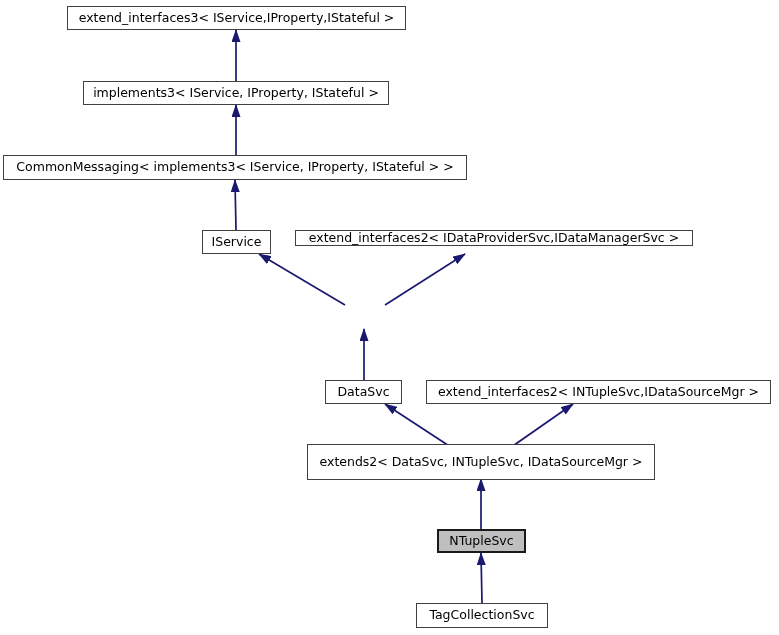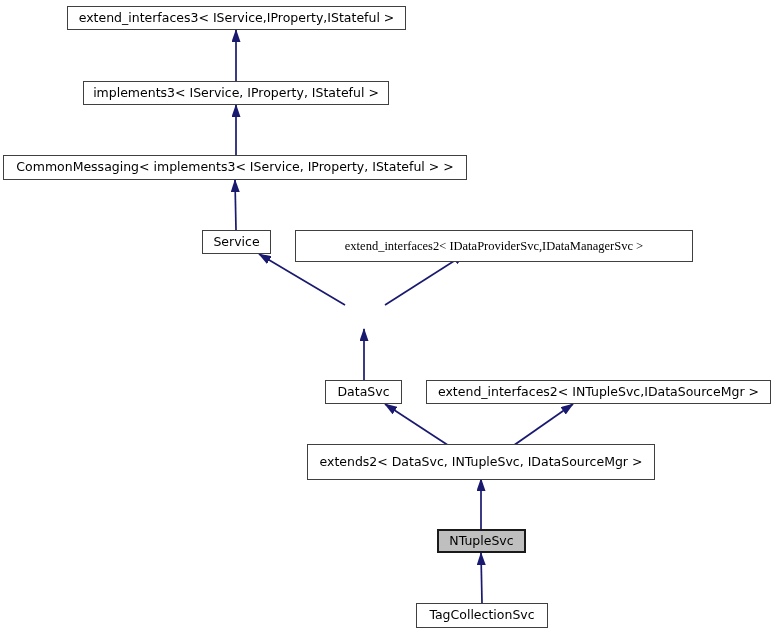--- a/index.html
+++ b/index.html
@@ -44,21 +44,21 @@
     <line class="edge" x1="364" y1="380" x2="364" y2="329" marker-end="url(#arrow)"></line>
     <line class="edge" x1="463" y1="455" x2="385" y2="404" marker-end="url(#arrow)"></line>
     <line class="edge" x1="500" y1="455" x2="573" y2="404" marker-end="url(#arrow)"></line>
     <line class="edge" x1="481" y1="529" x2="481" y2="479" marker-end="url(#arrow)"></line>
     <line class="edge" x1="482" y1="603" x2="481" y2="553" marker-end="url(#arrow)"></line>
   </svg>
 
   <div class="node" style="left:67px;  top:6px;   width:339px; height:24px;">extend_interfaces3&lt; IService,IProperty,IStateful &gt;</div>
   <div class="node" style="left:83px;  top:81px;  width:306px; height:24px;">implements3&lt; IService, IProperty, IStateful &gt;</div>
   <div class="node" style="left:3px;   top:155px; width:464px; height:25px;">CommonMessaging&lt; implements3&lt; IService, IProperty, IStateful &gt; &gt;</div>
-  <div class="node" style="left:202px; top:230px; width:69px;  height:24px;">Service</div>
-  <div class="node" style="left:295px; top:230px; width:398px; height:32px;font-family:Liberation Serif, serif;">extend_interfaces2&lt; IDataProviderSvc,IDataManagerSvc &gt;</div>
+  <div class="node" style="left:202px; top:230px; width:69px;  height:24px;">IService</div>
+  <div class="node" style="left:295px; top:230px; width:398px; height:16px;">extend_interfaces2&lt; IDataProviderSvc,IDataManagerSvc &gt;</div>
   <div class="node" style="left:325px; top:380px; width:77px;  height:24px;">DataSvc</div>
   <div class="node" style="left:426px; top:380px; width:345px; height:24px;text-align:right;">extend_interfaces2&lt; INTupleSvc,IDataSourceMgr &gt;</div>
   <div class="node" style="left:307px; top:444px; width:348px; height:36px;">extends2&lt; DataSvc, INTupleSvc, IDataSourceMgr &gt;</div>
   <div class="node" style="left:416px; top:603px; width:132px; height:25px;">TagCollectionSvc</div>
   <div class="node node--highlight" style="left:437px; top:529px; width:89px; height:24px;">NTupleSvc</div>
 
 </div>
 
 </body></html>

